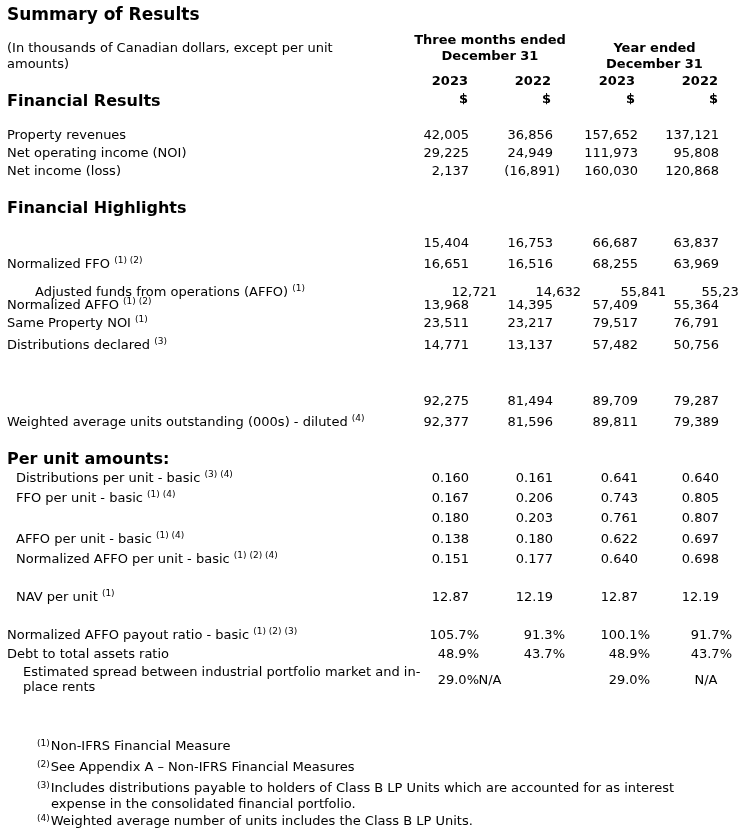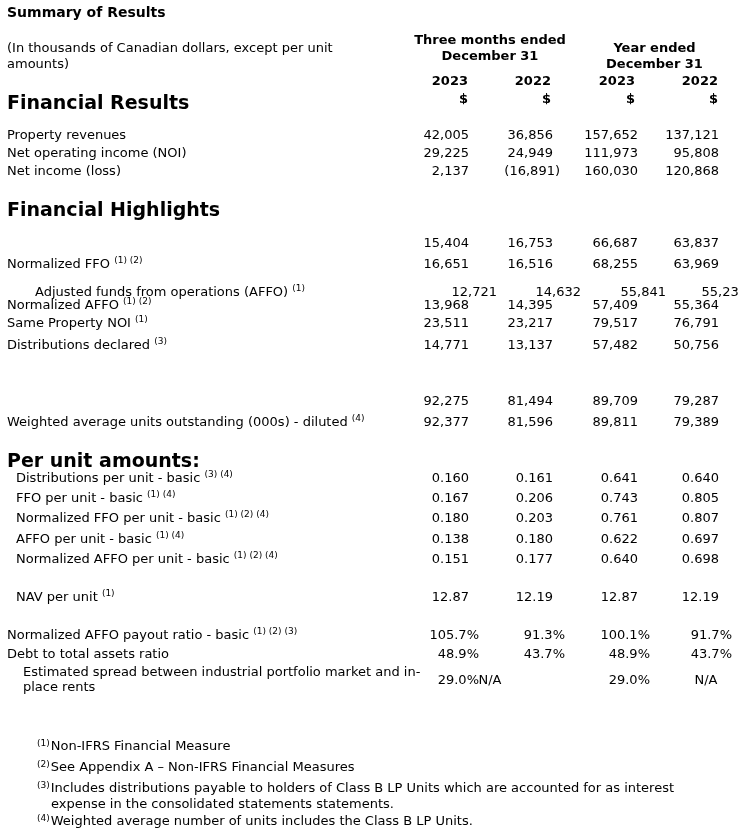--- a/index.html
+++ b/index.html
@@ -1,25 +1,25 @@
 <!DOCTYPE html>
 <html><head>
   <meta charset="utf-8">
   <style>
     html, body { margin: 0; padding: 0; background: #ffffff; }
     body {
       width: 738px; height: 832px; overflow: hidden; position: relative;
       font-family: "DejaVu Sans", sans-serif; font-size: 13px; color: #000;
     }
     .abs { position: absolute; white-space: nowrap; }
-    .title { left: 7px; top: 4px; font-weight: bold; font-size: 14px; }
+    .title { left: 7px; top: 4px; font-weight: bold; font-size: 17px; }
     .units-note { left: 7px; top: 40px; line-height: 15.5px; white-space: normal; width: 360px; }
     .col-head { font-weight: bold; text-align: center; line-height: 15.5px; }
     .yr { font-weight: bold; text-align: right; width: 70px; }
-    .section { left: 7px; font-weight: bold; font-size: 19px; }
+    .section { left: 7px; font-weight: bold; font-size: 16px; }
     .row { position: absolute; left: 0; width: 738px; height: 17px; }
     .row .lbl { position: absolute; left: 7px; top: 0; white-space: nowrap; }
     .row .lbl.indent { left: 16px; }
     .row .v { position: absolute; top: 0; text-align: right; width: 90px; white-space: nowrap; }
     .v0 { left: 379px; } .v1 { left: 463px; } .v2 { left: 548px; } .v3 { left: 629px; }
     .vp0 { left: 389px; } .vp1 { left: 475px; } .vp2 { left: 560px; } .vp3 { left: 642px; }
     sup { font-size: 9px; vertical-align: 5px; line-height: 0; }
     .multiline .lbl { white-space: normal; width: 400px; line-height: 15px; margin-left: 16px; }
     .fn { position: absolute; left: 37px; font-size: 13px; line-height: 15.5px; width: 680px; white-space: normal; }
     .fn sup { vertical-align: 4px; margin-right: 1px; }
@@ -143,21 +143,20 @@
     <span class="v v3">0.640</span>
   </div>
   <div class="row" style="top:490px;">
     <span class="lbl indent"><span>FFO per unit - basic</span> <sup>(1) (4)</sup></span>
     <span class="v v0">0.167</span>
     <span class="v v1">0.206</span>
     <span class="v v2">0.743</span>
     <span class="v v3">0.805</span>
   </div>
   <div class="row" style="top:510px;">
-    <span class="lbl indent"><span>Normalized FFO per unit - basic</span> <sup>(1) (2) (4)</sup></span>
     <span class="v v0">0.180</span>
     <span class="v v1">0.203</span>
     <span class="v v2">0.761</span>
     <span class="v v3">0.807</span>
   </div>
   <div class="row" style="top:531px;">
     <span class="lbl indent"><span>AFFO per unit - basic</span> <sup>(1) (4)</sup></span>
     <span class="v v0">0.138</span>
     <span class="v v1">0.180</span>
     <span class="v v2">0.622</span>
@@ -202,19 +201,19 @@
   </div>
 
   <div class="fn" style="top:738px;">
     <sup>(1)</sup><span>Non-IFRS Financial Measure</span>
   </div>
   <div class="fn" style="top:759px;">
     <sup>(2)</sup><span>See Appendix A – Non-IFRS Financial Measures</span>
   </div>
   <div class="fn" style="top:780px;">
     <sup>(3)</sup><span>Includes distributions payable to holders of Class B LP Units which are accounted for as interest</span>
-    <span class="cont">expense in the consolidated statements statements.</span>
+    <span class="cont">expense in the consolidated financial portfolio.</span>
   </div>
   <div class="fn" style="top:813px;">
     <sup>(4)</sup><span>Weighted average number of units includes the Class B LP Units.</span>
   </div>
 
 </div>
 
 </body></html>

